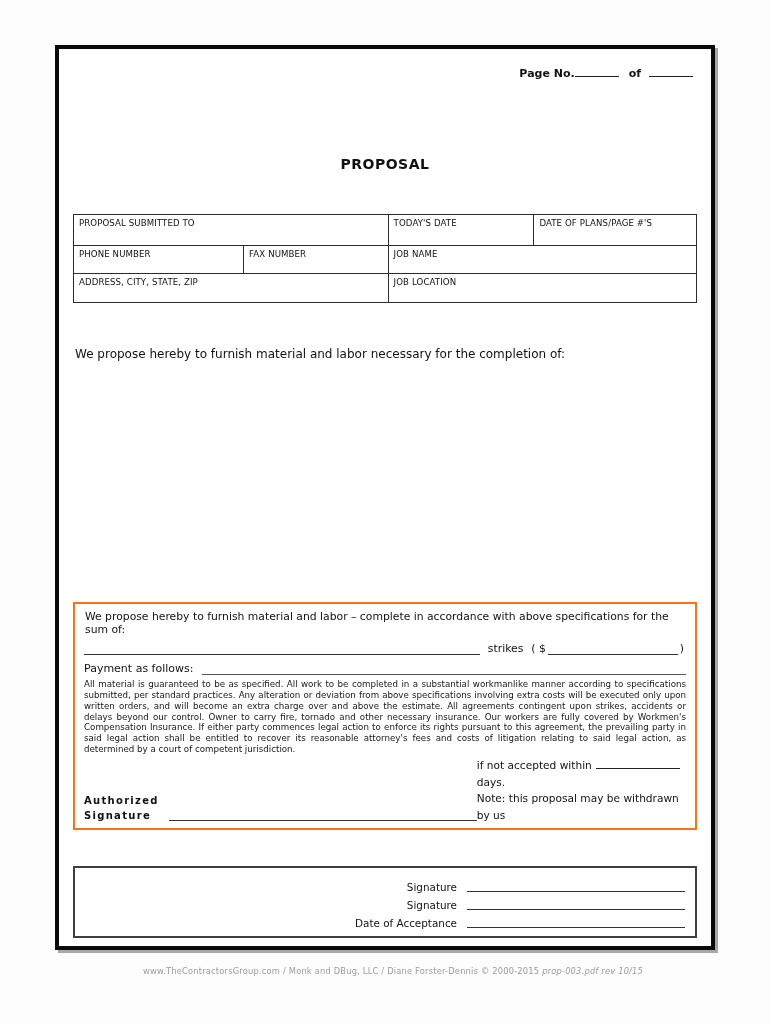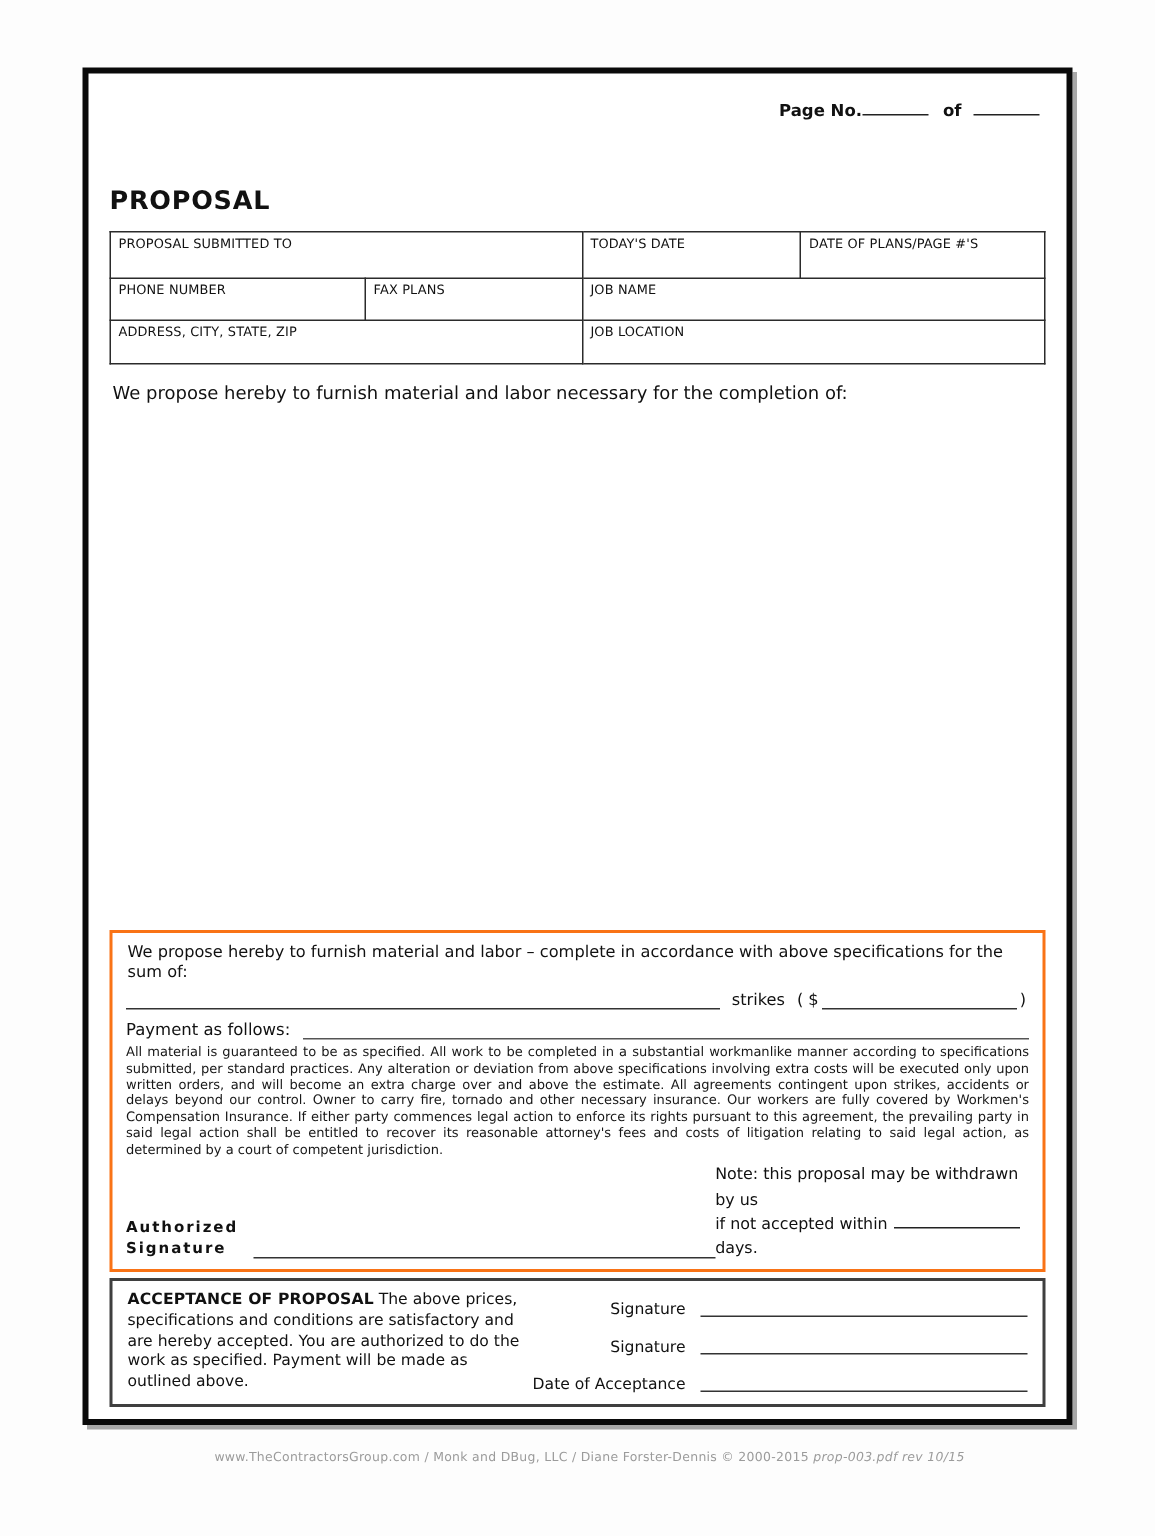--- a/index.html
+++ b/index.html
@@ -5,32 +5,32 @@
   * { margin:0; padding:0; box-sizing:border-box; }
   html,body { background:#ffffff; }
   body { font-family:"DejaVu Sans", sans-serif; color:#111; }
   .page { position:relative; width:770px; height:1024px; background:#fdfdfd; overflow:hidden; }
 
   .sheet {
     position:absolute; left:55px; top:45px; width:660px; height:905px;
     background:#fff; border:4px solid #0a0a0a;
     box-shadow:3px 3px 0 0 #a8a8a8;
     padding:12px 14px 8px 14px;
-    display:flex; flex-direction:column;
+    display:flex; flex-direction:column;gap:32px;
   }
 
   
   .pageno-row { margin-top:6px; text-align:right; font-size:11px; font-weight:600; padding-right:4px; }
   .blank { display:inline-block; border-bottom:1px solid #222; vertical-align:baseline; }
   .b-pageno { width:44px; }
   .b-of { width:44px; margin-left:8px; }
   .pageno-row .of { margin-left:10px; }
 
   
-  .title { margin-top:44px; font-size:17px; font-weight:bold; letter-spacing:0.5px; }
+  .title { margin-top:44px; text-align:center; font-size:14px; font-weight:bold; letter-spacing:0.5px; }
 
   
   table.info { width:100%; margin-top:10px; border-collapse:collapse; table-layout:fixed; }
   table.info td { border:1.5px solid #2b2b2b; vertical-align:top; padding:3px 5px; font-size:8.6px; letter-spacing:0.1px; }
   tr.r1 td { height:31px; }
   tr.r2 td { height:28px; }
   tr.r3 td { height:29px; }
 
   .intro { margin-top:12px; font-size:12px; padding-left:2px; }
 
@@ -90,21 +90,21 @@
           <col style="width:26.1%">
         </colgroup>
       <tbody>
           <tr class="r1">
         <td colspan="2"><span>PROPOSAL SUBMITTED TO</span></td>
         <td><span>TODAY'S DATE</span></td>
         <td><span>DATE OF PLANS/PAGE #'S</span></td>
       </tr>
       <tr class="r2">
         <td><span>PHONE NUMBER</span></td>
-        <td><span>FAX PLANS</span></td>
+        <td><span>FAX NUMBER</span></td>
         <td colspan="2"><span>JOB NAME</span></td>
       </tr>
       <tr class="r3">
         <td colspan="2"><span>ADDRESS, CITY, STATE, ZIP</span></td>
         <td colspan="2"><span>JOB LOCATION</span></td>
       </tr>
     </tbody>
       </table>
 
     <div class="intro">We propose hereby to furnish material and labor necessary for the completion of:</div>
@@ -125,32 +125,29 @@
         <span class="line grow"></span>
       </div>
       <div class="fineprint">All material is guaranteed to be as specified.  All work to be completed in a substantial workmanlike manner according to specifications submitted, per standard practices.  Any alteration or deviation from above specifications involving extra costs will be executed only upon written orders, and will become an extra charge over and above the estimate.  All agreements contingent upon strikes, accidents or delays beyond our control.  Owner to carry fire, tornado and other necessary insurance.  Our workers are fully covered by Workmen's Compensation Insurance. If either party commences legal action to enforce its rights pursuant to this agreement, the prevailing party in said legal action shall be entitled to recover its reasonable attorney's fees and costs of litigation relating to said legal action, as determined by a court of competent jurisdiction.</div>
       <div class="row-flex auth-row">
         <div class="auth-names">
           <div>Authorized</div>
           <div>Signature</div>
         </div>
         <span class="auth-line"></span>
         <div class="note-block">
-          <div>Note: this proposal may be withdrawn by us</div>
           <div>
             <span>if not accepted within</span><span class="blank b-days"></span><span>days.</span>
           </div>
+          <div>Note: this proposal may be withdrawn by us</div>
         </div>
       </div>
     </div>
 
     <div class="acceptbox">
-      <div class="accept-text">
-        <b>ACCEPTANCE OF PROPOSAL</b><span> The above prices, specifications and conditions are satisfactory and are hereby accepted.  You are authorized to do the work as specified. Payment will be made as outlined above.</span>
-      </div>
       <div class="accept-right">
         <div class="sig-row">
           <span class="slbl">Signature</span>
           <span class="line"></span>
         </div>
         <div class="sig-row">
           <span class="slbl">Signature</span>
           <span class="line"></span>
         </div>
         <div class="sig-row">

